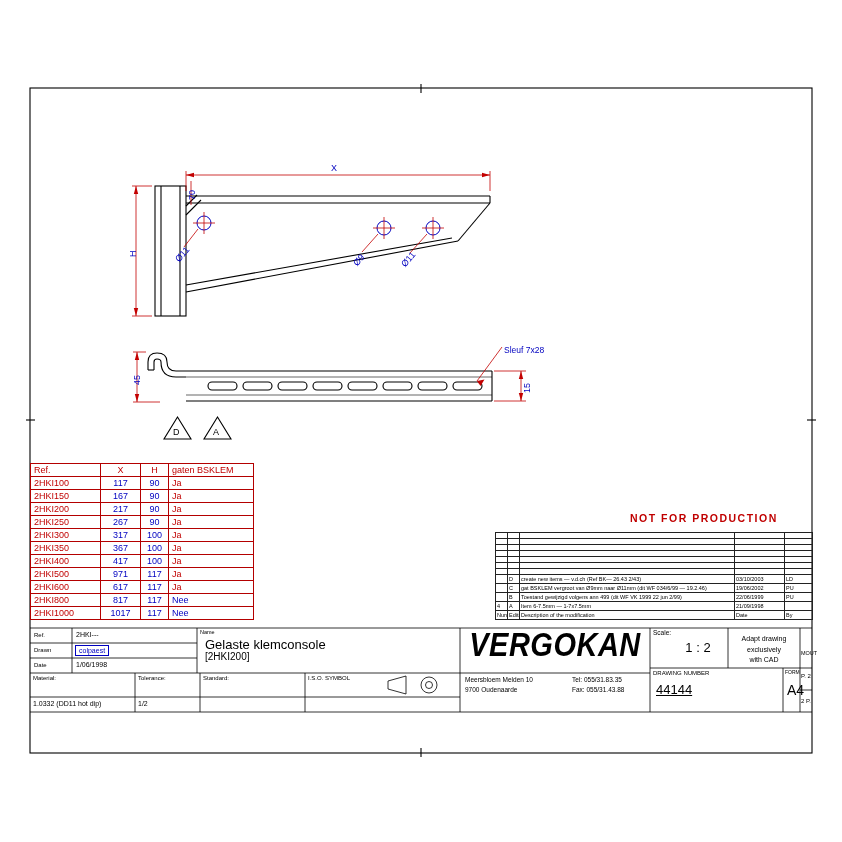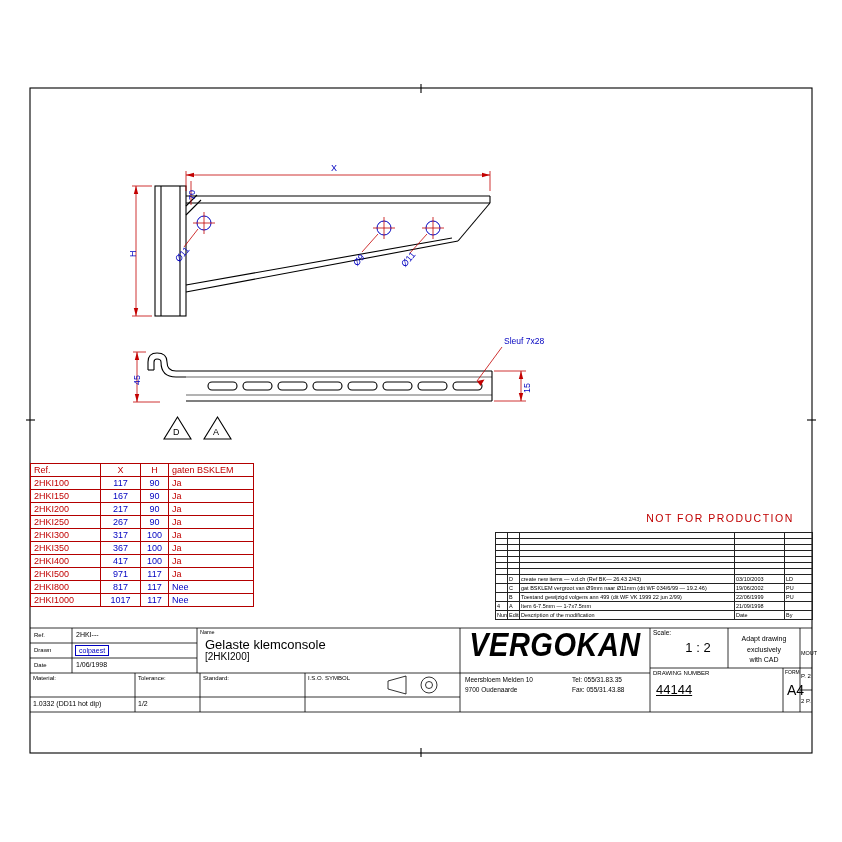--- a/index.html
+++ b/index.html
@@ -5,22 +5,22 @@
   html,body{margin:0;padding:0;background:#fff;}
   #sheet{position:relative;width:842px;height:842px;background:#fff;overflow:hidden;
          font-family:"Liberation Sans", sans-serif;}
   .abs{position:absolute;}
   svg{position:absolute;left:0;top:0;}
   
   .dl{position:absolute;color:#0000c0;font-size:9px;line-height:1;white-space:nowrap;}
   .rm90{transform:rotate(-90deg);transform-origin:0 0;}
   .rd{transform:rotate(-50deg);transform-origin:0 0;}
   .ts{position:absolute;color:#000;line-height:1;white-space:nowrap;}
-  .nfp{position:absolute;left:630px;top:512px;width:180px;text-align:center;
-       color:#c00000;font-size:10.5px;font-weight:normal;letter-spacing:1.5px;}
+  .nfp{position:absolute;left:630px;top:512px;width:180px;text-align:left;
+       color:#c00000;font-size:10.5px;font-weight:bold;letter-spacing:1.5px;}
   
   .pt{position:absolute;left:30px;top:463px;width:223px;border-collapse:collapse;table-layout:fixed;}
   .pt td,.pt th{border:1px solid #b40000;font-size:9px;font-weight:normal;height:12px;
                 line-height:12px;padding:0 3px;overflow:hidden;white-space:nowrap;text-align:left;}
   .pt .c{text-align:center;}
   .cr{color:#c00000;}
   .cb{color:#0000c0;}
   
   .rt{position:absolute;left:495px;top:532px;width:317px;border-collapse:collapse;table-layout:fixed;}
   .rt td{border:1px solid #222;font-size:5.5px;color:#000;height:8px;line-height:8px;
@@ -165,21 +165,21 @@
       <circle cx="429" cy="685" r="3.5"></circle>
     </g>
   </svg>
 
   <div class="dl" style="left:331px;top:164px;">X</div>
   <div class="dl rm90" style="left:188px;top:200px;">70</div>
   <div class="dl rm90" style="left:129px;top:257px;">H</div>
   <div class="dl rd" style="left:174px;top:258px;">Ø11</div>
   <div class="dl rd" style="left:352px;top:262px;">Ø9</div>
   <div class="dl rd" style="left:400px;top:263px;">Ø11</div>
-  <div class="dl" style="left:504px;top:337px;font-size:8.5px;">Sleuf 7x28</div>
+  <div class="dl" style="left:504px;top:346px;font-size:8.5px;">Sleuf 7x28</div>
   <div class="dl rm90" style="left:133px;top:385px;">45</div>
   <div class="dl rm90" style="left:523px;top:393px;">15</div>
   <div class="ts tri" style="left:173px;top:428px;">D</div>
   <div class="ts tri" style="left:213px;top:428px;">A</div>
 
   <div class="nfp">NOT FOR PRODUCTION</div>
 
   <table class="pt">
     <colgroup>
         <col style="width:70px">
@@ -236,20 +236,26 @@
           <td class="cb c">100</td>
           <td class="cr">Ja</td>
         </tr>
     <tr>
           <td class="cr">2HKI500</td>
           <td class="cb c">971</td>
           <td class="cb c">117</td>
           <td class="cr">Ja</td>
         </tr>
     <tr>
+          <td class="cr">2HKI600</td>
+          <td class="cb c">617</td>
+          <td class="cb c">117</td>
+          <td class="cr">Ja</td>
+        </tr>
+    <tr>
           <td class="cr">2HKI800</td>
           <td class="cb c">817</td>
           <td class="cb c">117</td>
           <td class="cb">Nee</td>
         </tr>
     <tr>
           <td class="cr">2HKI1000</td>
           <td class="cb c">1017</td>
           <td class="cb c">117</td>
           <td class="cb">Nee</td>

